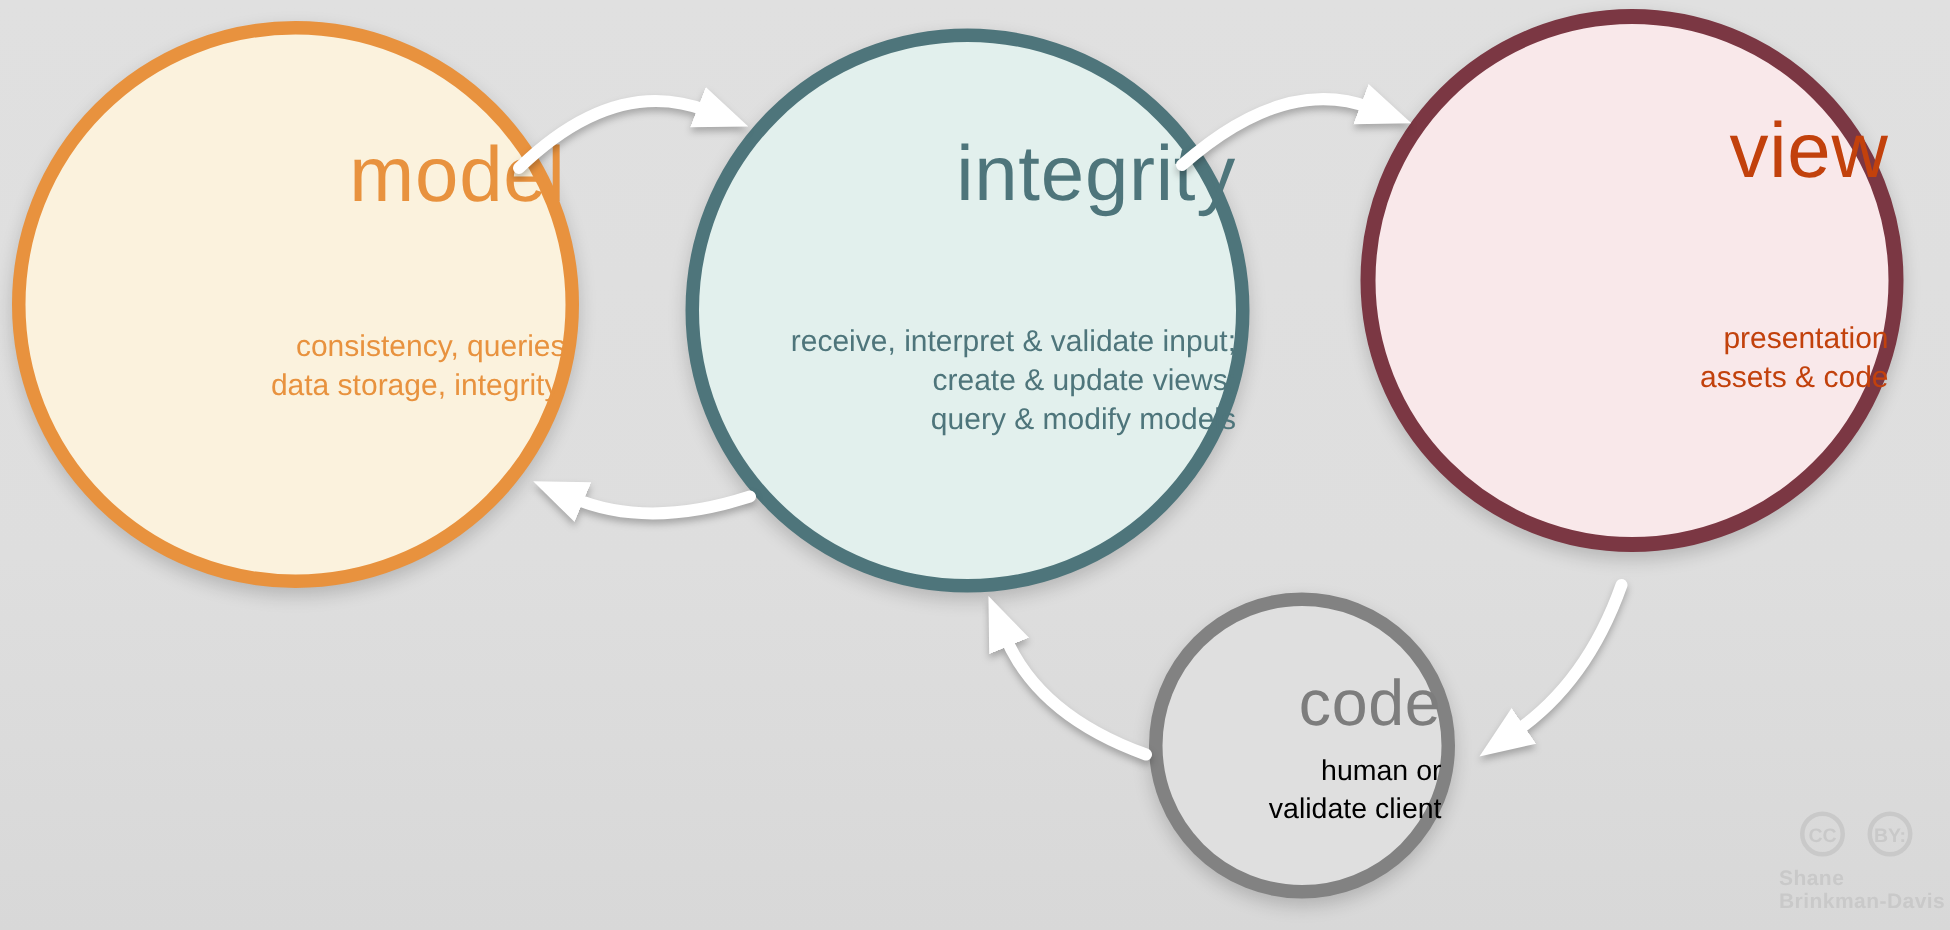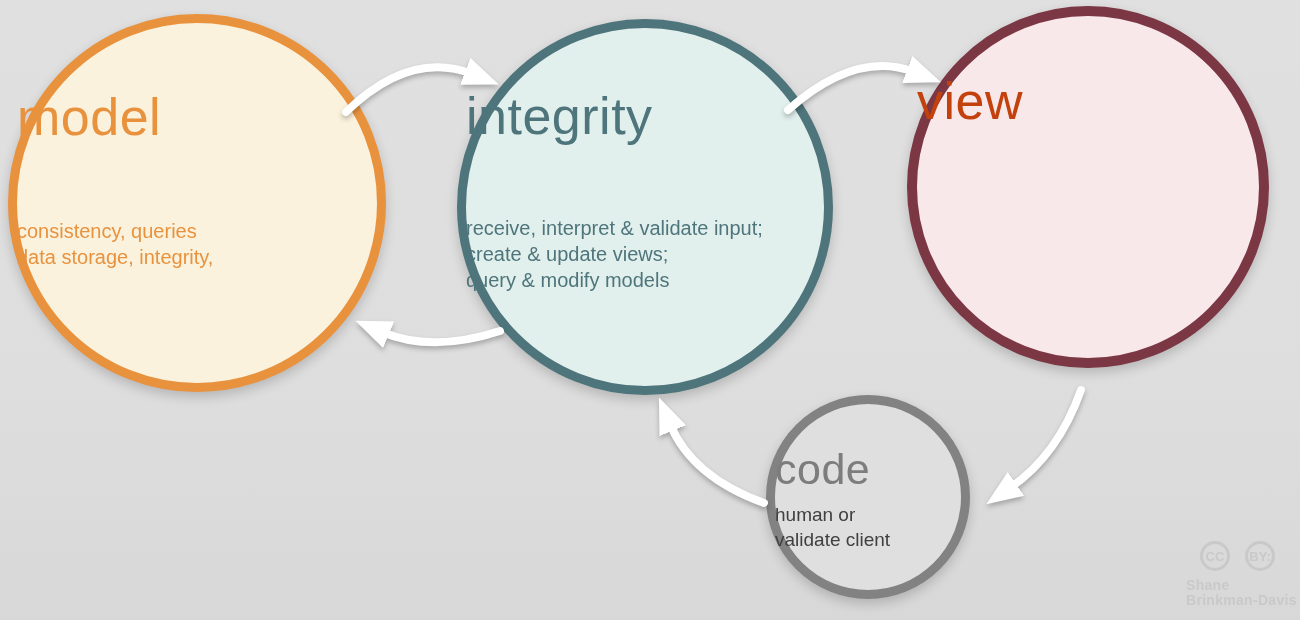--- a/index.html
+++ b/index.html
@@ -9,21 +9,21 @@
     background:#ffffff;
   }
   .canvas{
     position:relative;width:1300px;height:620px;
     background:linear-gradient(180deg,#e0e0e0 0%,#dedede 60%,#d8d8d8 100%);
     overflow:hidden;
   }
   
   .circle{
     position:absolute;border-radius:50%;box-sizing:border-box;
-    text-align:left;
+    text-align:right;
     box-shadow:0 5px 12px rgba(0,0,0,0.18);
   }
   .circle .title{
     position:absolute;left:0;width:100%;
     font-weight:400;line-height:1;letter-spacing:0.5px;
   }
   .circle .desc{
     position:absolute;left:0;width:100%;
     font-size:20px;line-height:26px;
   }
@@ -48,21 +48,21 @@
     background:#f9e8ea;border:10px solid #7b3743;color:#c2410c;
   }
   .node-view .title{top:59px;font-size:52px;}
   .node-view .desc{top:197px;}
 
   .node-user{
     left:766px;top:395px;width:204px;height:204px;
     background:#dfdfdf;border:9px solid #828282;color:#7d7d7d;
   }
   .node-user .title{top:44px;font-size:43px;}
-  .node-user .desc{top:98px;font-size:19px;line-height:25px;color:#404040;}
+  .node-user .desc{top:98px;font-size:19px;line-height:25px;color:#000000;}
 
   
   svg.arrows{
     position:absolute;left:0;top:0;width:1300px;height:620px;
     pointer-events:none;
     filter:drop-shadow(0 3px 2.5px rgba(0,0,0,0.25));
   }
   svg.arrows path.flow{fill:none;stroke:#ffffff;stroke-width:8;stroke-linecap:round;}
 
   
@@ -97,20 +97,24 @@
     <div class="title">integrity</div>
     <div class="desc">
       <span>receive, interpret &amp; validate input;</span>
       <span>create &amp; update views;</span>
       <span>query &amp; modify models</span>
     </div>
   </div>
 
   <div class="circle node-view">
     <div class="title">view</div>
+    <div class="desc">
+      <span>presentation</span>
+      <span>assets &amp; code</span>
+    </div>
   </div>
 
   <div class="circle node-user">
     <div class="title">code</div>
     <div class="desc">
       <span>human or</span>
       <span>validate client</span>
     </div>
   </div>
 

